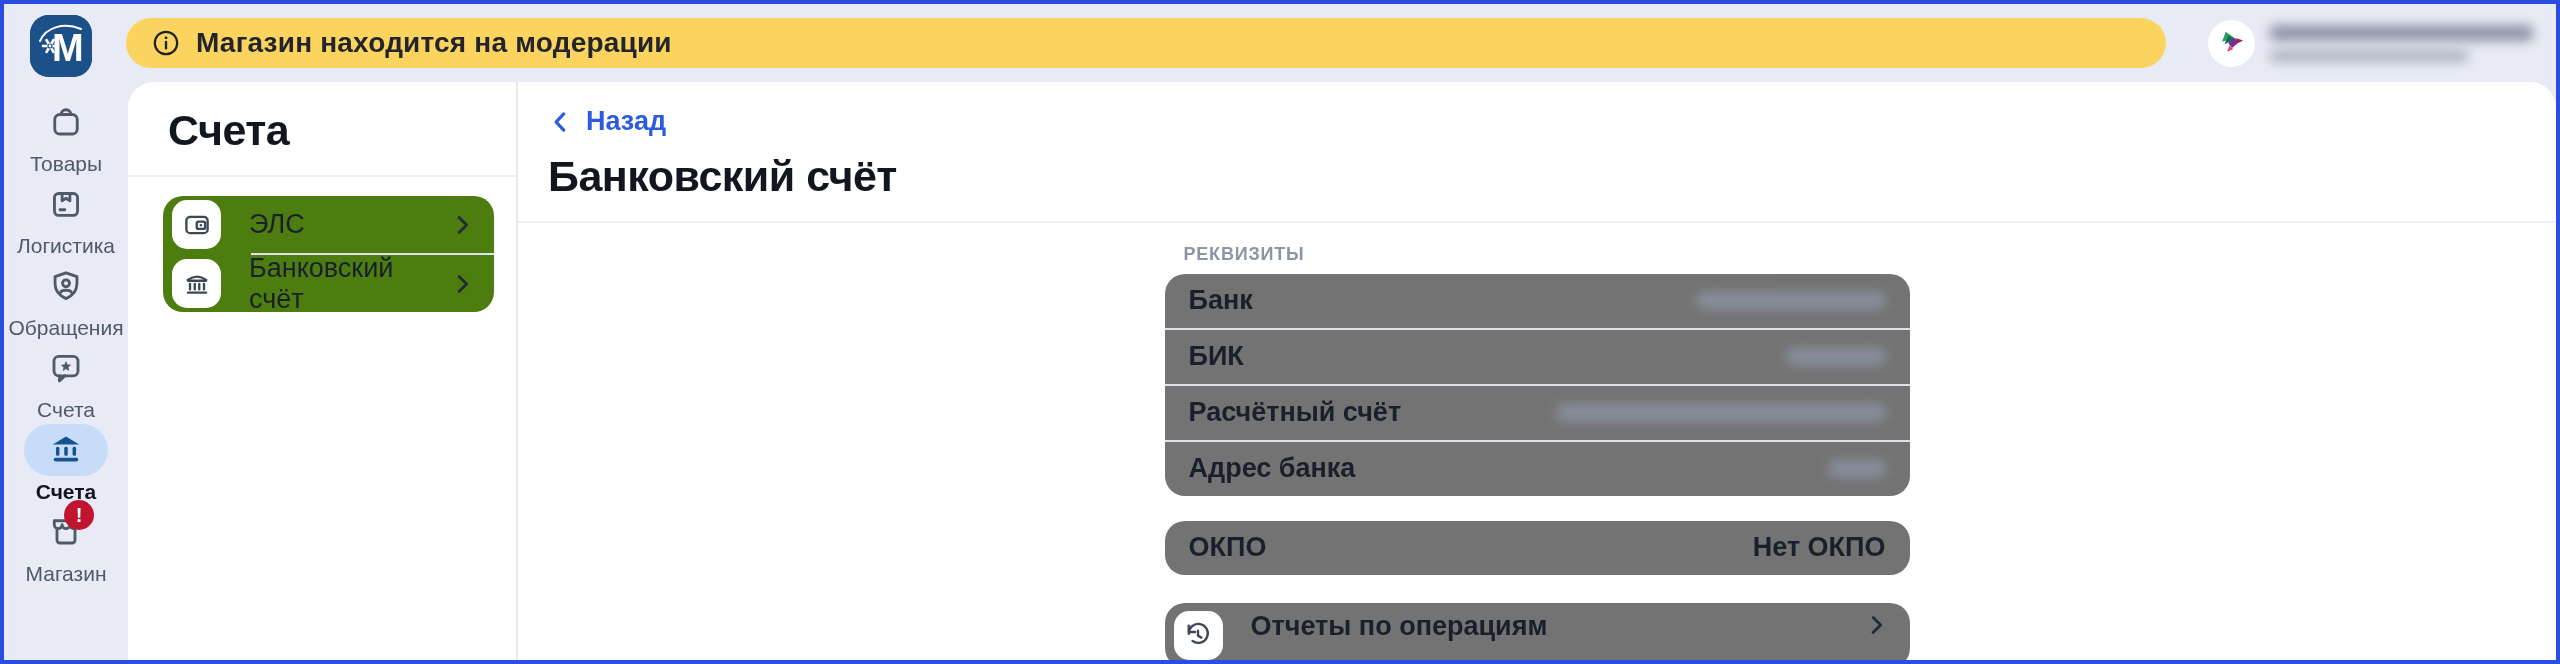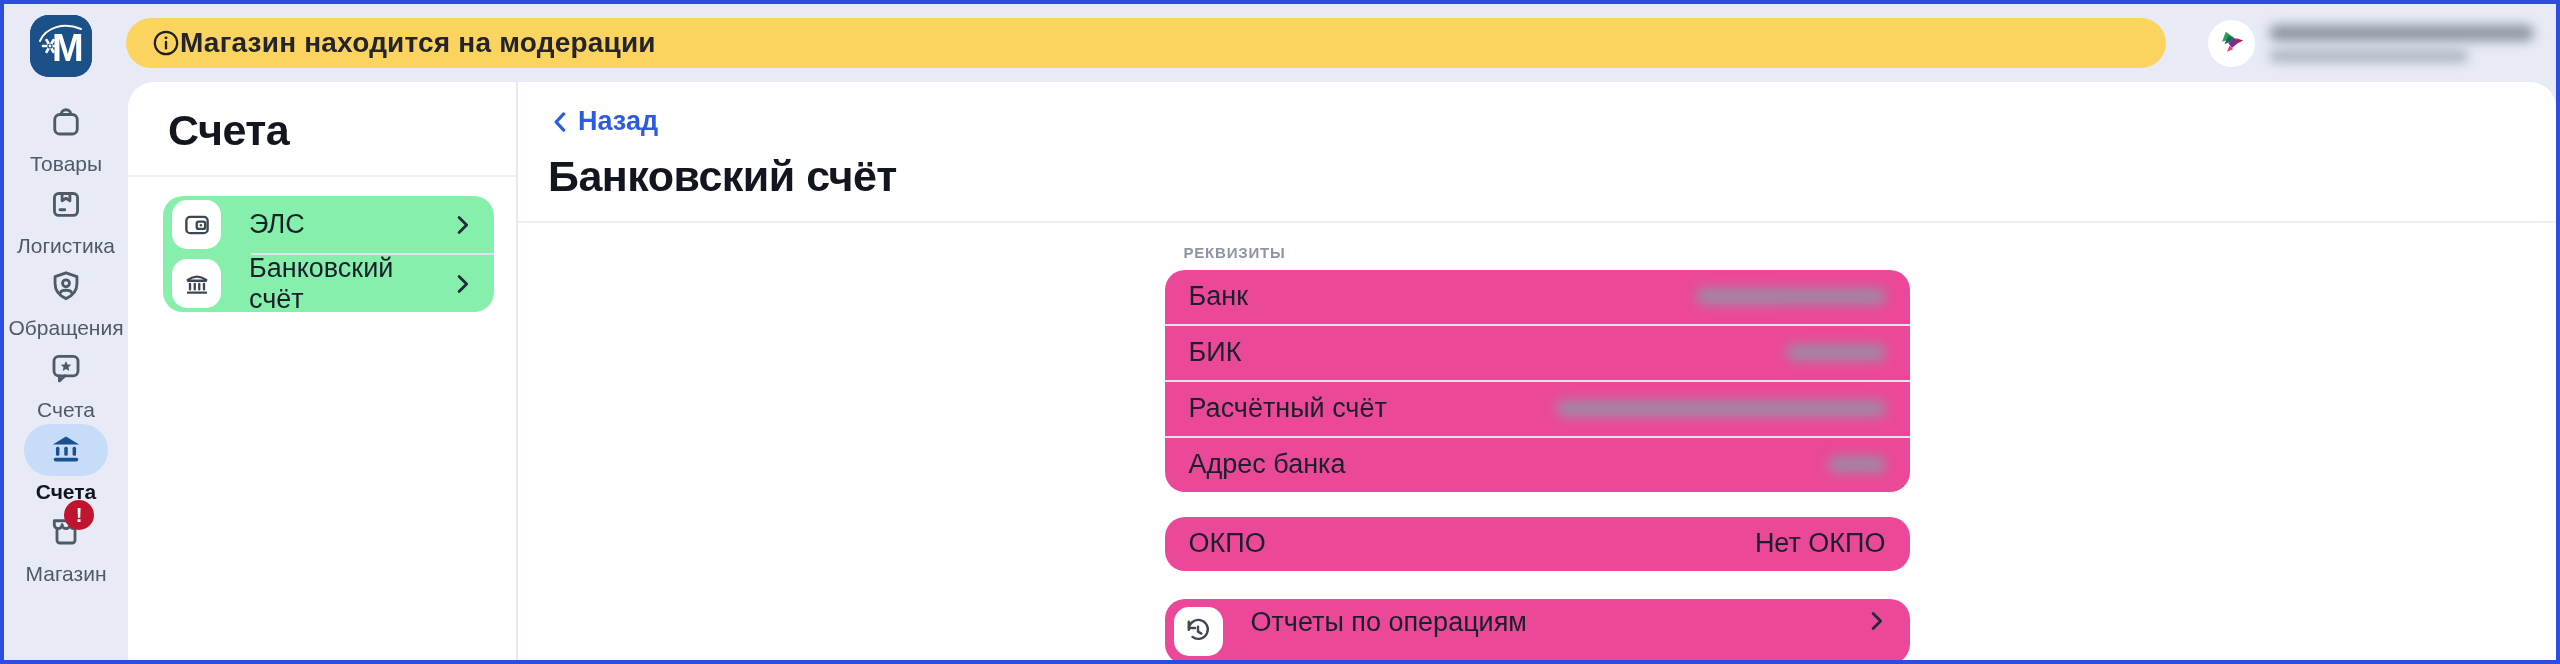--- a/index.html
+++ b/index.html
@@ -11,21 +11,21 @@
     font-family:"Liberation Sans", sans-serif;
     display:flex;flex-direction:column;
     overflow:hidden;position:relative;
   }
   
   .topbar{height:78px;flex:0 0 auto;display:flex;align-items:center;padding:0 14px 0 26px;}
   .logo{width:62px;height:62px;border-radius:19px;background:#1b5089;flex:0 0 auto;margin-top:6px;}
   .banner{
     height:50px;flex:1;max-width:2040px;margin-left:34px;
     background:#fbd45f;border-radius:26px;
-    display:flex;align-items:center;padding:0 26px;
+    display:flex;align-items:center;gap:16px;padding:0 26px;
   }
   .banner-text{font-size:28px;font-weight:700;color:#23252a;letter-spacing:.2px;}
   .user{display:flex;align-items:center;gap:14px;margin-left:auto;margin-right:8px;}
   .avatar{width:47px;height:47px;border-radius:50%;background:#ffffff;display:flex;align-items:center;justify-content:center;flex:0 0 auto;}
   .user-lines{display:flex;flex-direction:column;gap:9px;}
   .blur-bar{border-radius:8px;background:#8e97a8;filter:blur(6px);opacity:.8;}
   .u-name{width:265px;height:16px;background:#767e90;}
   .u-mail{width:200px;height:12px;background:#9aa2b2;}
   
   .body-row{flex:1;display:flex;min-height:0;}
@@ -39,35 +39,35 @@
   .badge{
     position:absolute;top:-6px;right:14px;width:30px;height:30px;border-radius:50%;
     background:#c0142f;color:#fff;font-size:20px;font-weight:800;
     display:flex;align-items:center;justify-content:center;
   }
   
   .surface{flex:1;background:#fff;border-radius:26px 26px 0 0;display:flex;overflow:hidden;min-width:0;}
   .panel{width:390px;flex:0 0 auto;border-right:2px solid #e6e9f0;display:flex;flex-direction:column;}
   .panel-title{font-size:43px;font-weight:700;color:#12161f;margin:24px 0 20px 40px;letter-spacing:-.5px;}
   .panel-divider{height:2px;background:#edeff3;}
-  .accounts-card{margin:19px 22px 0 35px;background:#86efac;border-radius:20px;overflow:hidden;}
+  .accounts-card{margin:19px 22px 0 35px;background:#4d7c0f;border-radius:20px;overflow:hidden;}
   .account-row{height:57px;display:flex;align-items:center;padding:0 18px 0 9px;cursor:pointer;}
   .icon-tile{width:49px;height:49px;background:#fff;border-radius:15px;display:flex;align-items:center;justify-content:center;flex:0 0 auto;}
   .tile-icon{stroke:#3e4754;fill:none;stroke-width:1.9;stroke-linecap:round;stroke-linejoin:round;}
   .account-label{font-size:27px;color:#1a202b;margin-left:28px;}
   .row-chevron{margin-left:auto;flex:0 0 auto;}
   .row-divider{height:2px;background:#dee3ed;margin-left:88px;}
   
   .main{flex:1;position:relative;min-width:0;}
-  .back-row{display:inline-flex;align-items:center;gap:4px;margin:24px 0 0 30px;color:#2d5be0;font-size:27px;font-weight:700;cursor:pointer;}
+  .back-row{display:inline-flex;align-items:center;gap:12px;margin:24px 0 0 30px;color:#2d5be0;font-size:27px;font-weight:700;cursor:pointer;}
   .main-title{font-size:43px;font-weight:700;color:#12161f;margin:13px 0 0 30px;letter-spacing:-.5px;}
   .header-divider{margin-top:20px;height:2px;background:#edeff3;}
   .detail-col{width:745px;margin:0 auto;}
-  .section-label{font-size:15px;font-weight:600;color:#8d95a5;letter-spacing:.8px;margin:21px 0 9px 19px;}
-  .card{background:#ec4899;border-radius:20px;overflow:hidden;}
+  .section-label{font-size:18px;font-weight:600;color:#8d95a5;letter-spacing:.8px;margin:21px 0 9px 19px;}
+  .card{background:#737373;border-radius:20px;overflow:hidden;font-weight:bold;}
   .detail-row{height:54px;display:flex;align-items:center;justify-content:space-between;padding:0 24px;}
   .detail-label{font-size:27px;color:#1a202b;}
   .detail-value{font-size:27px;color:#1a202b;}
   .detail-divider{height:2px;background:#dce1eb;}
   .bw-1{width:190px;height:17px;}
   .bw-2{width:100px;height:17px;}
   .bw-3{width:330px;height:17px;}
   .bw-4{width:58px;height:17px;}
   .okpo-card{margin-top:25px;}
   .reports-card{margin-top:28px;}

